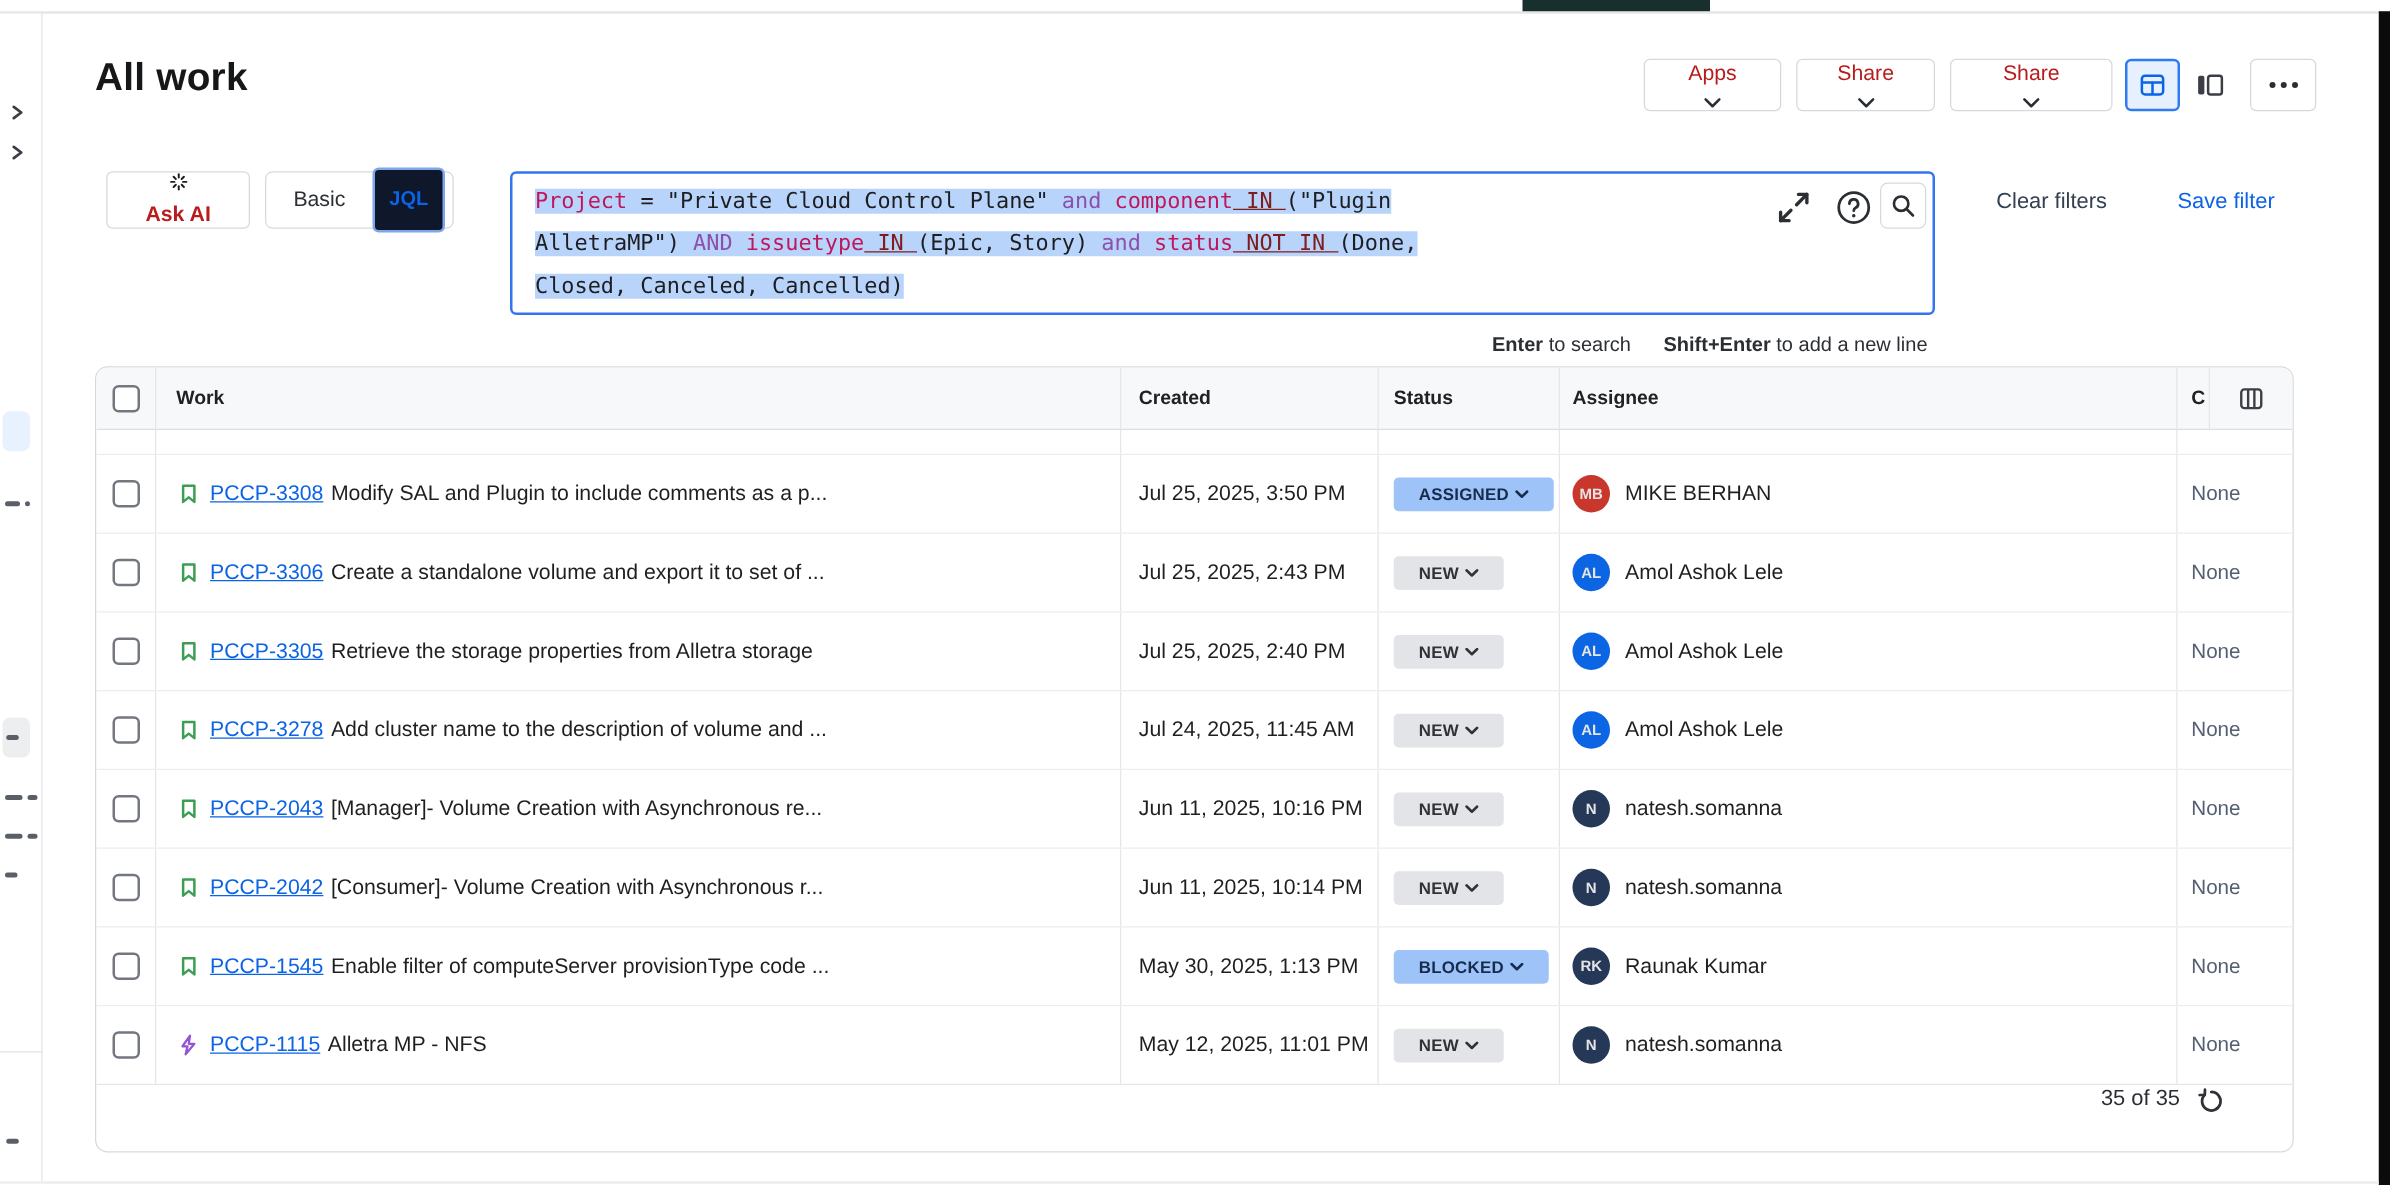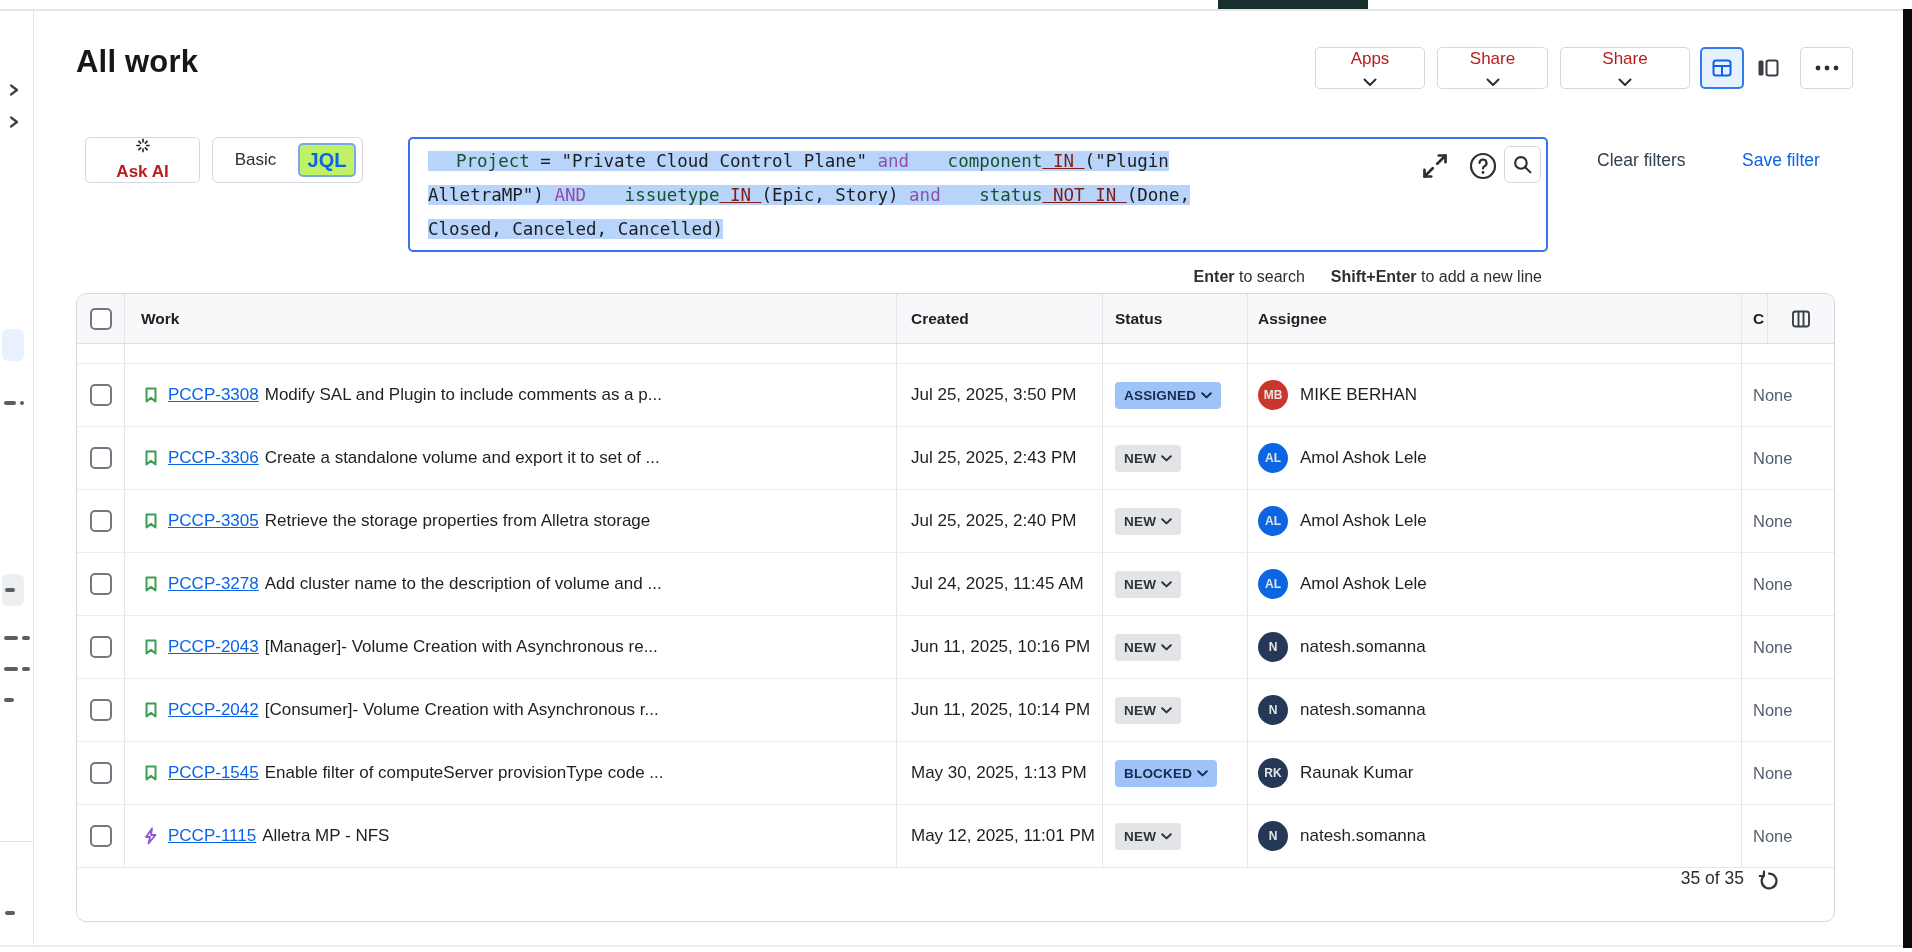--- a/index.html
+++ b/index.html
@@ -31,26 +31,26 @@
     font-size:17px; font-weight:500; color:#b91c1c; cursor:pointer;flex-direction:column;
   }
   .icon-btn { padding:0; }
   .btn.selected { border:2px solid #2e7cf0; background:#e7f0fe; }
   .no-border { border:none; background:transparent; }
 
   
   .askai-btn { left:85px; top:137px; width:115px; height:46px; font-weight:600; }
   .segment { position:absolute; left:212px; top:137px; width:151px; height:46px; border:1px solid #d5d9df; border-radius:6px; background:#fff; display:flex; align-items:center; }
   .segment .basic { flex:1; text-align:center; font-size:17px; font-weight:400; color:#2b2e33; cursor:pointer; }
-  .segment .jql-chip { width:58px; height:34px; margin-right:6px; border:2px solid #7da7ea; border-radius:5px; background:#bef264; color:#0b63e5; font-size:20px; font-weight:700; display:flex; align-items:center; justify-content:center; cursor:pointer; }
+  .segment .jql-chip { width:58px; height:52px; margin-right:6px; border:2px solid #7da7ea; border-radius:5px; background:#0f172a; color:#0b63e5; font-size:16px; font-weight:700; display:flex; align-items:center; justify-content:center; cursor:pointer; }
 
   .jql-box { position:absolute; left:408px; top:137px; width:1140px; height:115px; background:#fff; border:2px solid var(--jql-border,#3574f0); border-radius:5px; padding:5px 150px 5px 18px; cursor:text; }
   .jql-line { font-family:"DejaVu Sans Mono", monospace; font-size:17.5px; line-height:34px; white-space:pre; }
   .jql-sel { background: var(--selection,#b9d4fa); }
-  .tok-field { color:#14532d;padding-left:28px; }
+  .tok-field { color:#be185d; }
   .tok-kw { color:#8c4fad; }
   .tok-fn { color:#7f1d1d;text-decoration:underline; }
   .tok-plain { color:#1c1e21; }
   .jql-expand { position:absolute; left:1420px; top:151px; width:30px; height:30px; cursor:pointer; }
   .jql-help { position:absolute; left:1468px; top:151px; width:30px; height:30px; cursor:pointer; }
   .jql-search { position:absolute; left:1504px; top:146px; width:37px; height:37px; border:1px solid #d5d9df; border-radius:6px; background:#fff; display:flex; align-items:center; justify-content:center; cursor:pointer; }
 
   .clear-filters { position:absolute; left:1597px; top:150px; font-size:17.5px; font-weight:500; color:#33404f; cursor:pointer; }
   .save-filter { position:absolute; left:1742px; top:150px; font-size:17.5px; font-weight:500; color:var(--link-blue,#0b63e5); cursor:pointer; }
 
@@ -72,21 +72,21 @@
   .thead .col-extra { padding:0; }
   .hdr-extra-label { width:26px; height:100%; display:flex; align-items:center; padding-left:11px; border-right:1px solid #e4e6ea; }
   .hdr-cols-btn { flex:1; height:100%; display:flex; align-items:center; justify-content:center; cursor:pointer; }
   .sliver { height:20px; border-bottom:1px solid #ebedf0; }
   .trow { height:63px; border-bottom:1px solid #ebedf0; font-size:17px; }
   .trow:last-of-type { border-bottom:1px solid #e4e6ea; }
   .checkbox { width:22px; height:22px; border:2px solid #73777f; border-radius:5px; background:#fff; cursor:pointer; }
   .issue-key { color:var(--link-blue,#0b63e5); text-decoration:underline; font-weight:500; margin:0 6px 0 7px; cursor:pointer; white-space:nowrap; }
   .issue-title { color:#1e1f21; white-space:nowrap; overflow:hidden; }
   .type-icon { width:20px; height:20px; flex:none; }
-  .badge { display:inline-flex; align-items:center; gap:5px; height:27px; padding:0 9px; border-radius:4px; font-size:13.5px; font-weight:700; letter-spacing:.2px; cursor:pointer; }
+  .badge { display:inline-flex; align-items:center; gap:5px; height:27px; padding:0 20px; border-radius:4px; font-size:13.5px; font-weight:700; letter-spacing:.2px; cursor:pointer; }
   .badge-info { background:var(--badge-info-bg,#9ec3f8); color:var(--badge-info-text,#172b4d); }
   .badge-default { background:var(--badge-default-bg,#e3e4e8); color:var(--badge-default-text,#2f3338); }
   .avatar { width:30px; height:30px; border-radius:50%; color:#e5e5e5; font-size:12px; font-weight:700; display:flex; align-items:center; justify-content:center; flex:none; }
   .assignee-name { font-size:17px; color:#1e1f21; white-space:nowrap; }
   .none-val { color:#546072; font-size:16.5px; }
   .tfooter { height:56px; display:flex; justify-content:flex-end; gap:12px; padding-right:52px; font-size:17.5px; color:#2b2e33; }
   .refresh-btn { width:26px; height:26px; cursor:pointer; display:flex; align-items:center; justify-content:center; }
   svg { display:block; }
 </style>
 </head>

